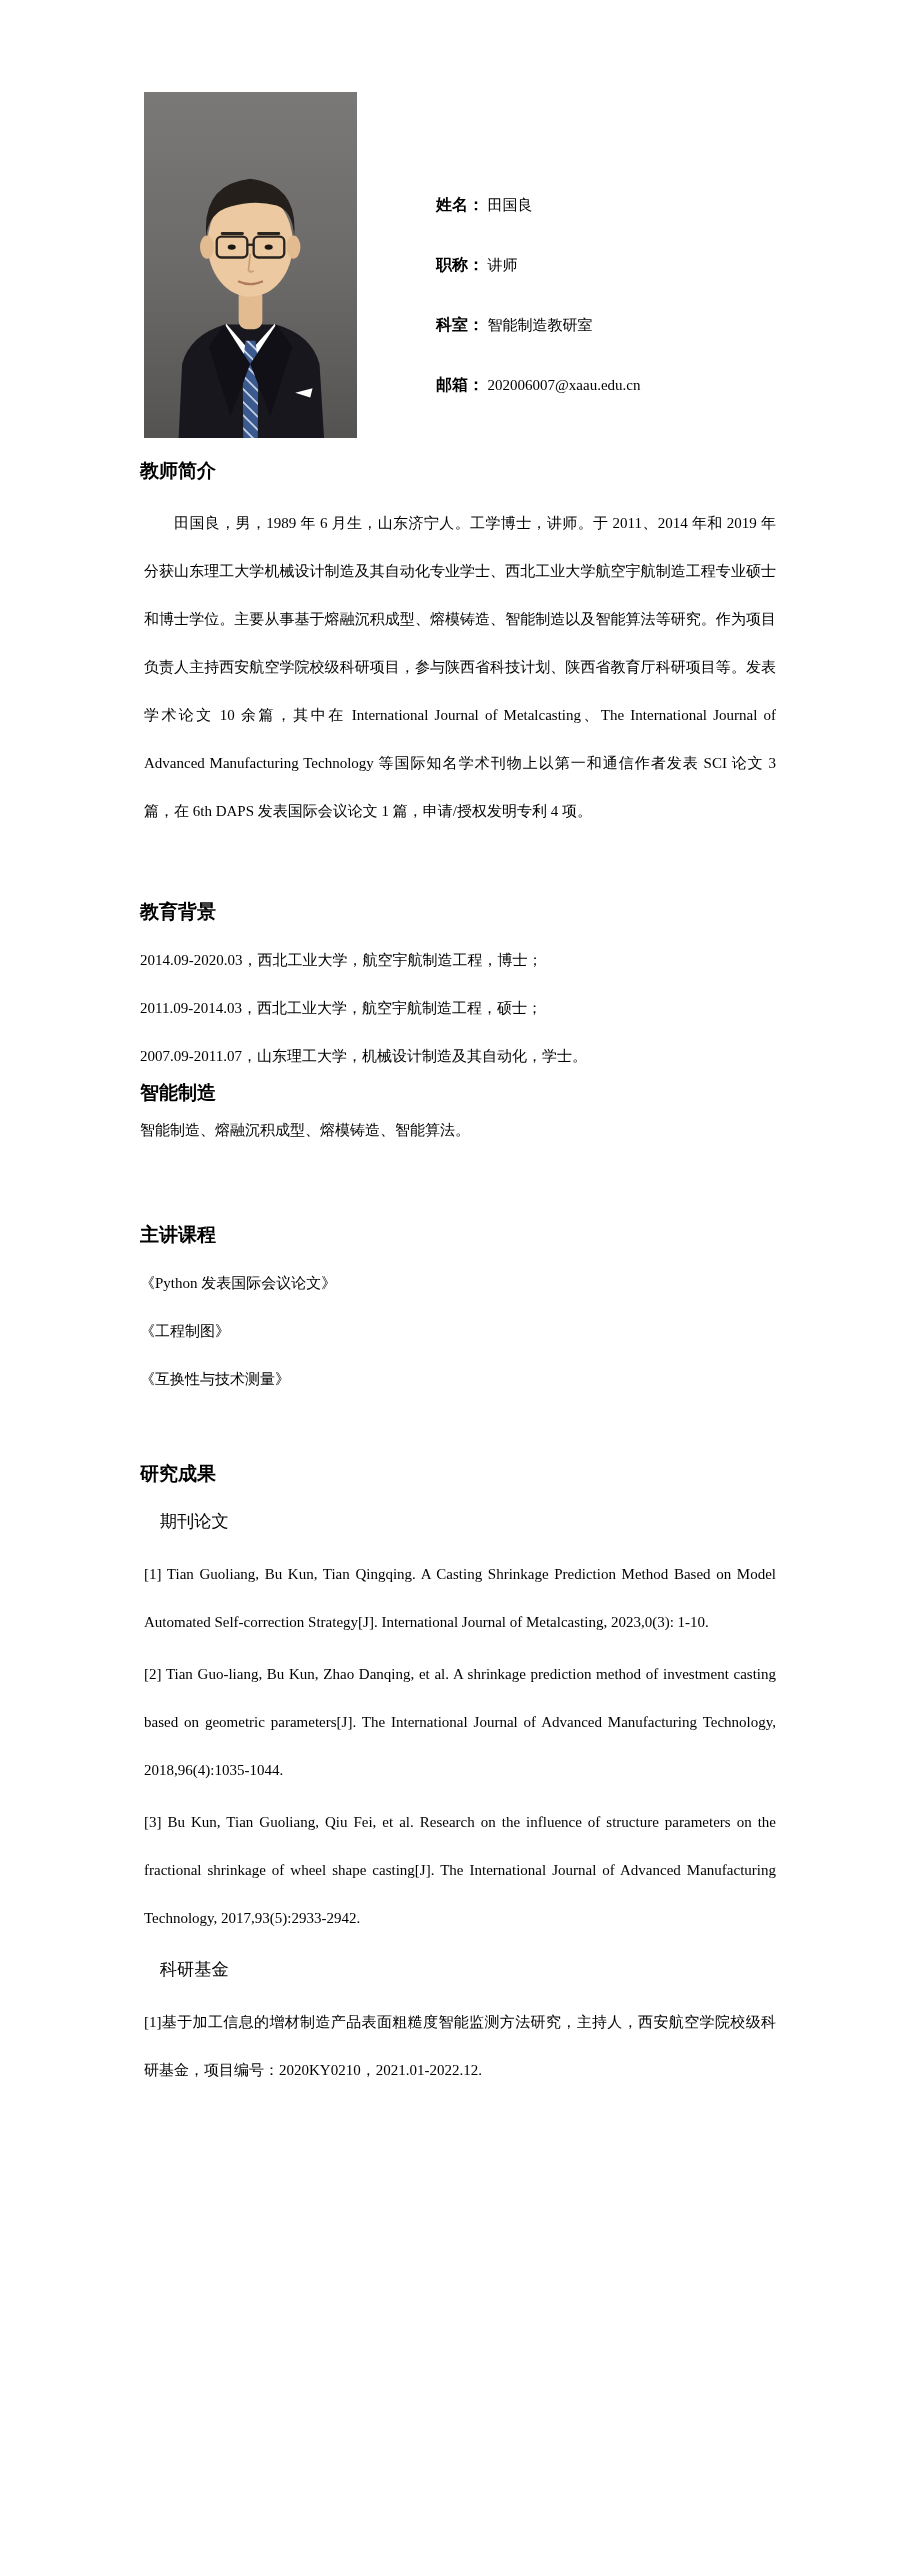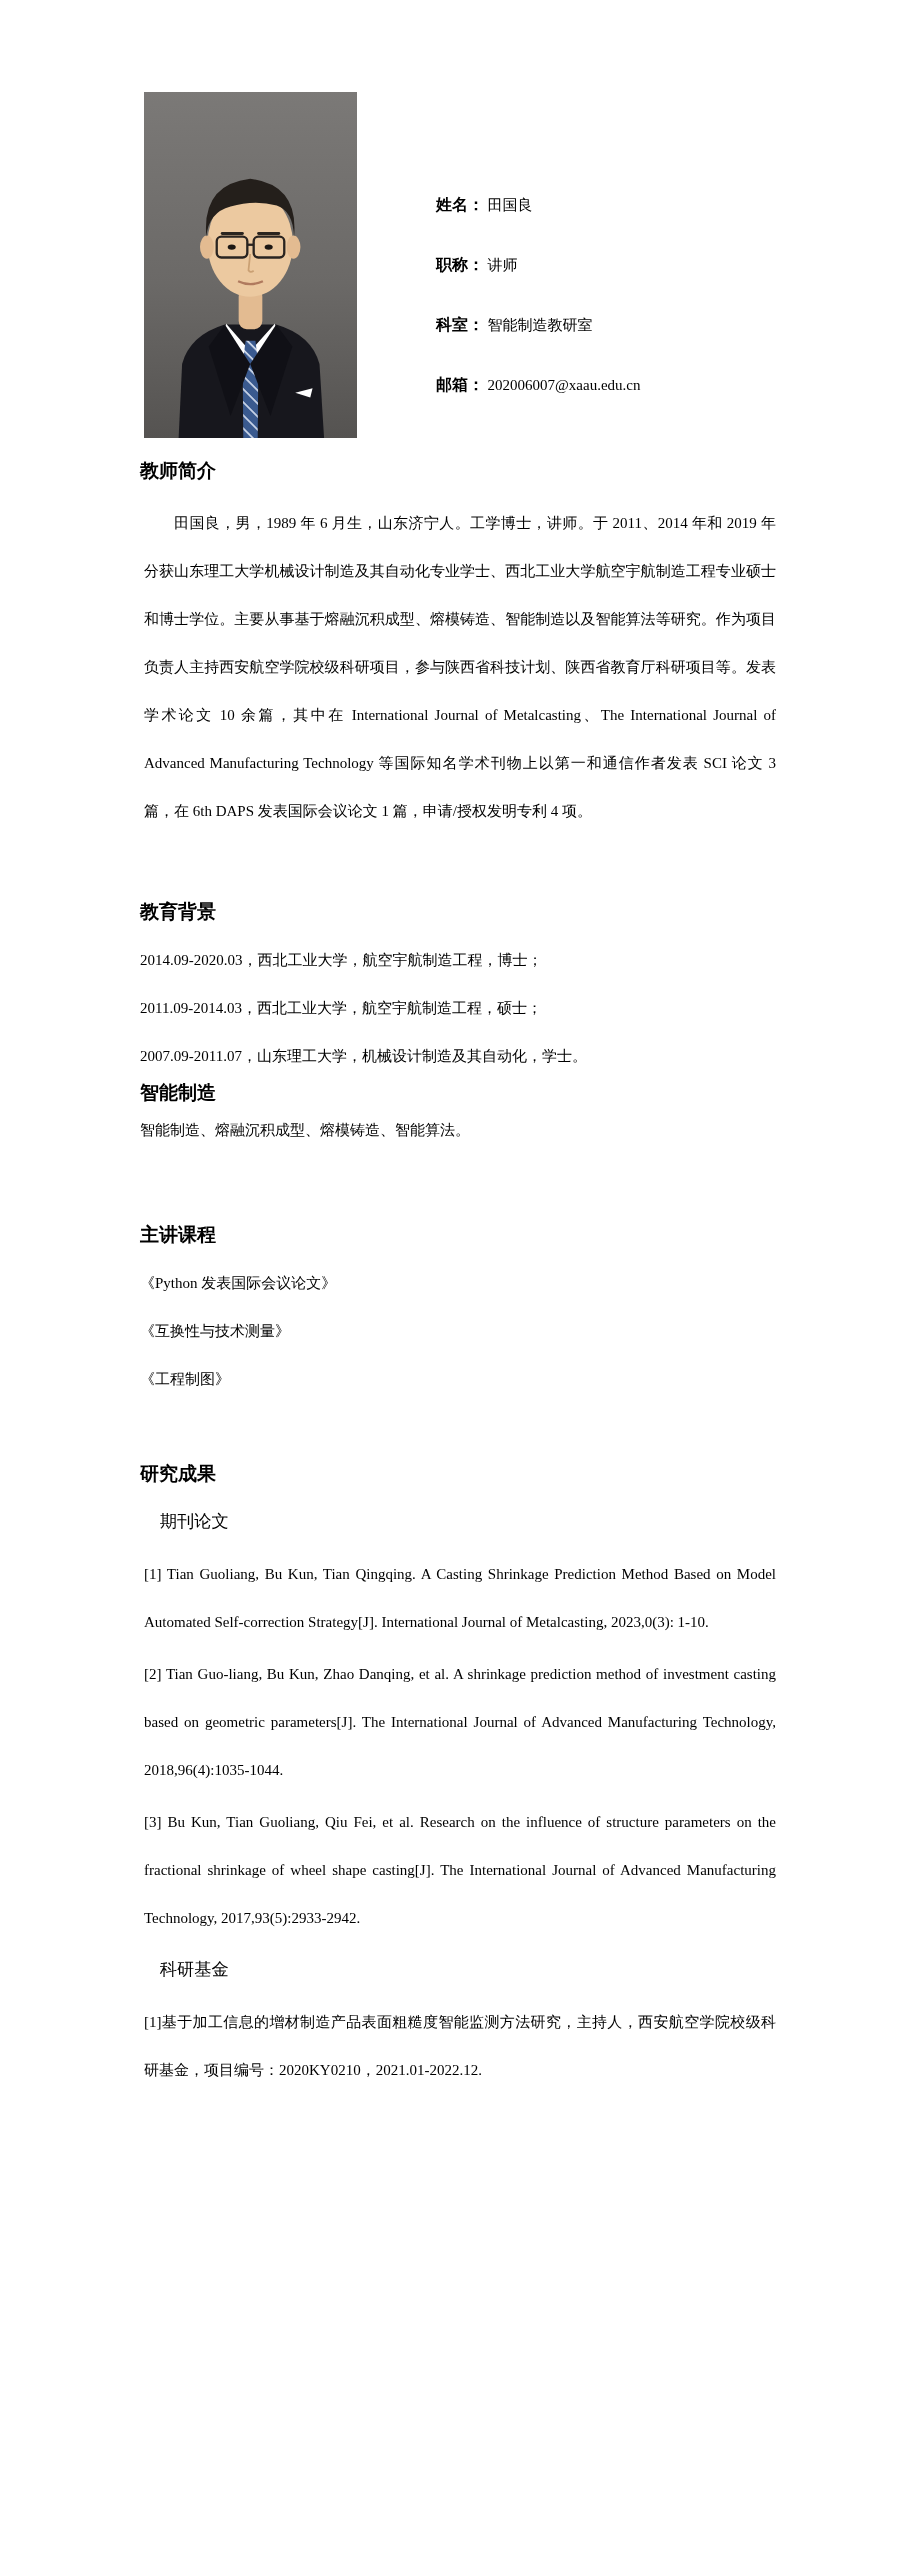--- a/index.html
+++ b/index.html
@@ -124,22 +124,22 @@
     <div class="plain-line">2011.09-2014.03，西北工业大学，航空宇航制造工程，硕士；</div>
     <div class="plain-line">2007.09-2011.07，山东理工大学，机械设计制造及其自动化，学士。</div>
   </div>
 
   <h2 class="section-heading" id="fields-heading">智能制造</h2>
   <div class="plain-line">智能制造、熔融沉积成型、熔模铸造、智能算法。</div>
 
   <h2 class="section-heading" id="courses-heading">主讲课程</h2>
   <div>
     <div class="plain-line">《Python 发表国际会议论文》</div>
+    <div class="plain-line">《工程制图》</div>
     <div class="plain-line">《互换性与技术测量》</div>
-    <div class="plain-line">《工程制图》</div>
   </div>
 
   <h2 class="section-heading" id="achieve-heading">研究成果</h2>
 
   <div class="sub-label">期刊论文</div>
   <div>
     <p class="body-par">[1] Tian Guoliang, Bu Kun, Tian Qingqing. A Casting Shrinkage Prediction Method Based on Model Automated Self-correction Strategy[J]. International Journal of Metalcasting, 2023,0(3): 1-10.</p>
     <p class="body-par">[2] Tian Guo-liang, Bu Kun, Zhao Danqing, et al. A shrinkage prediction method of investment casting based on geometric parameters[J]. The International Journal of Advanced Manufacturing Technology, 2018,96(4):1035-1044.</p>
     <p class="body-par">[3] Bu Kun, Tian Guoliang, Qiu Fei, et al. Research on the influence of structure parameters on the fractional shrinkage of wheel shape casting[J]. The International Journal of Advanced Manufacturing Technology, 2017,93(5):2933-2942.</p>
   </div>

